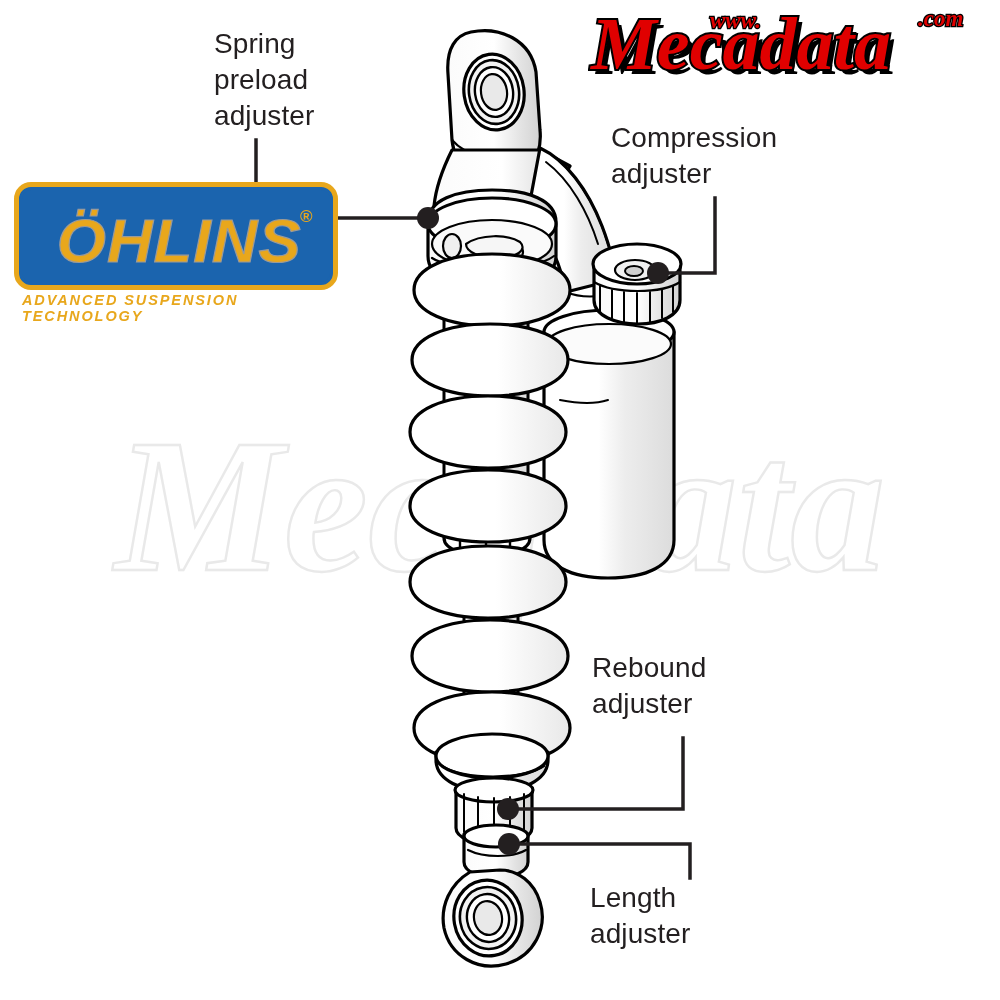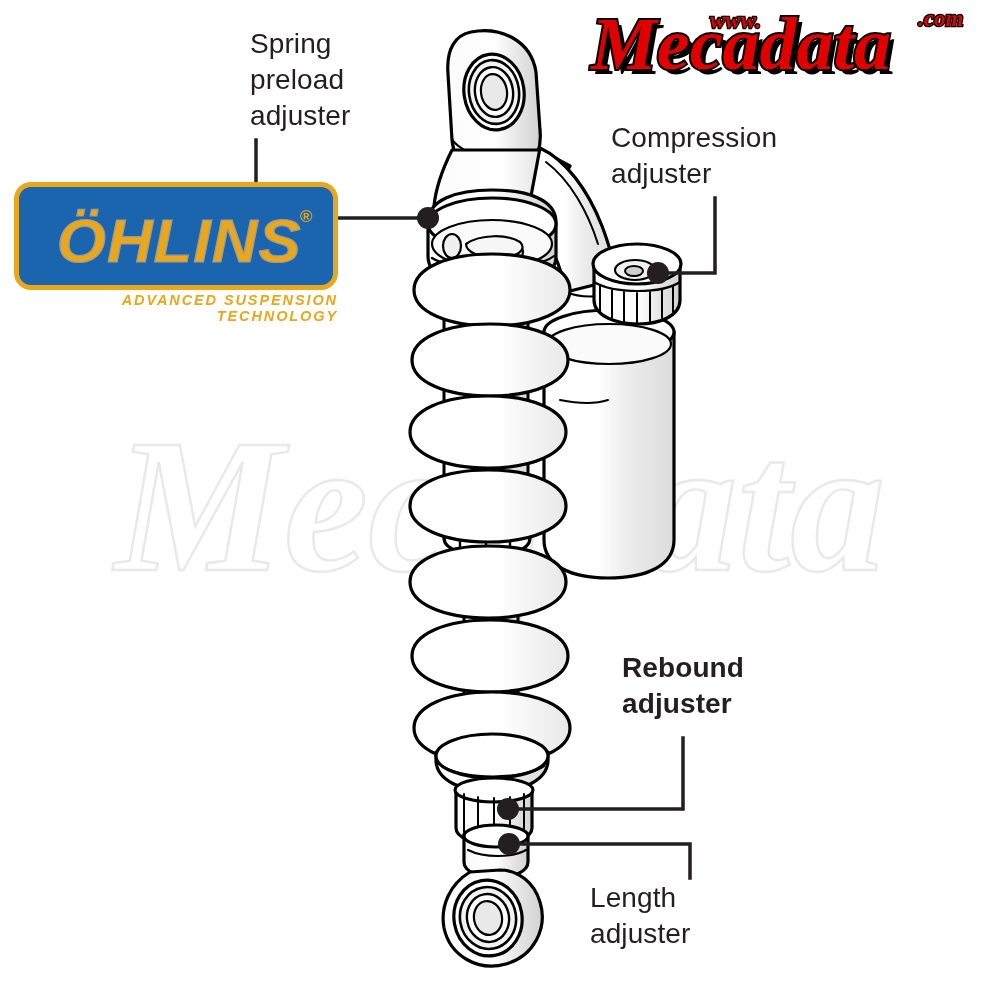--- a/index.html
+++ b/index.html
@@ -31,23 +31,23 @@
   
   .callout {
     position: absolute;
     color: #231f20;
     font-size: 28px;
     line-height: 36px;
     font-weight: 400;
     letter-spacing: 0.1px;
     white-space: pre-line;
   }
-  .callout.spring-preload { left: 214px; top: 26px; margin-left: 36px; }
+  .callout.spring-preload { left: 214px; top: 26px; }
   .callout.compression   { left: 611px; top: 120px; }
-  .callout.rebound       { left: 622px; top: 650px; font-weight: bold; }
+  .callout.rebound       { left: 592px; top: 650px; }
   .callout.length        { left: 590px; top: 880px; }
 
   
   #ohlins-logo {
     position: absolute;
     left: 14px;
     top: 182px;
     width: 324px;
     height: 134px;
     font-style: italic;
@@ -67,21 +67,21 @@
     position: absolute;
     left: 0; top: 0;
     width: 324px;
     height: 108px;
   }
   #ohlins-tagline {
     position: absolute;
     left: 8px;
     top: 110px;
     width: 316px;
-    text-align: right;
+    text-align: left;
     color: #e8a71c;
     font-size: 14.5px;
     font-weight: 700;
     letter-spacing: 1.9px;
     font-family: "Liberation Sans", sans-serif;
   }
 
   
   #mecadata-logo {
     position: absolute;

